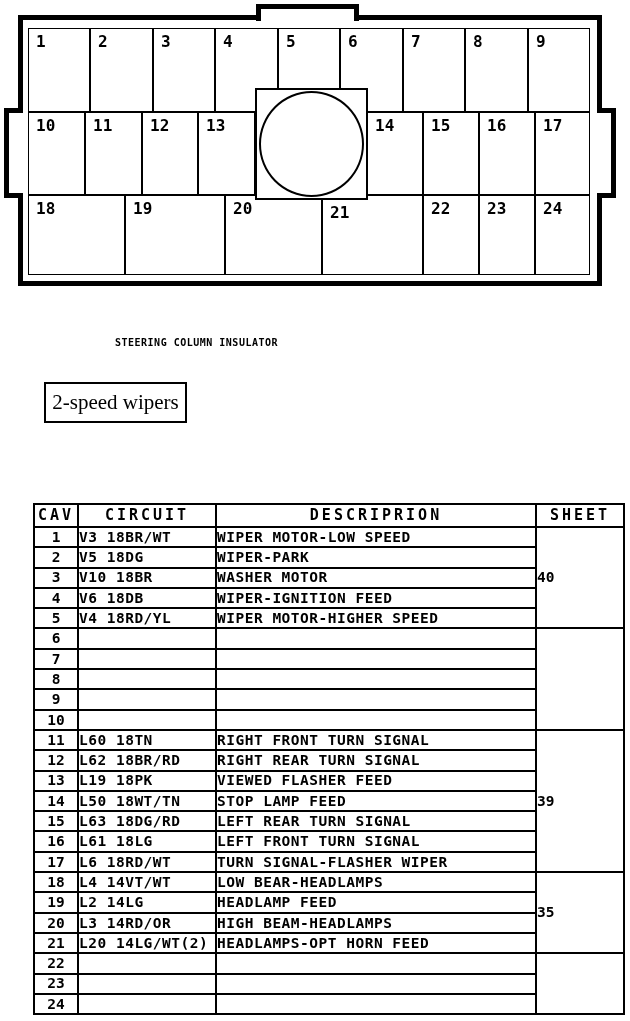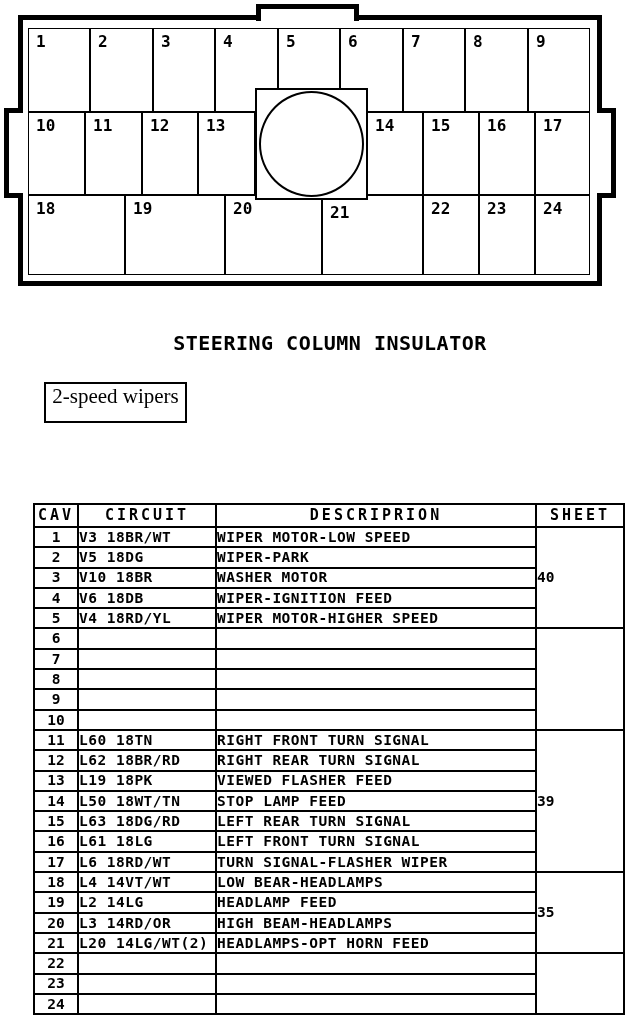--- a/index.html
+++ b/index.html
@@ -17,25 +17,25 @@
          border:5px solid #000;border-right:none;background:#fff;box-sizing:border-box;z-index:2;}
   .tab-right{position:absolute;left:597px;top:108px;width:19px;height:90px;
          border:5px solid #000;border-left:none;background:#fff;box-sizing:border-box;z-index:2;}
   .pin{position:absolute;border:1px solid #000;box-sizing:border-box;z-index:3;}
   .pin-num{display:block;padding:5px 0 0 7px;font-size:16px;font-weight:700;line-height:1;}
   .keysq{position:absolute;left:255px;top:88px;width:113px;height:112px;background:#fff;
          border:2px solid #000;box-sizing:border-box;z-index:4;}
   .keycirc{position:absolute;left:2px;top:1px;right:2px;bottom:1px;
          border:2px solid #000;border-radius:50%;}
   
-  .caption{position:absolute;left:115px;top:334px;width:430px;text-align:center;
-         font-size:20px;font-weight:700;letter-spacing:0.5px;line-height:18px;}
+  .caption{position:absolute;left:115px;top:334px;width:430px;text-align:left;
+         font-size:10px;font-weight:700;letter-spacing:0.5px;line-height:18px;}
   
   .labelbox{position:absolute;left:44px;top:382px;width:143px;height:41px;
-         border:2px solid #000;box-sizing:border-box;display:flex;align-items:flex-start;justify-content:center;
+         border:2px solid #000;box-sizing:border-box;display:flex;align-items:center;justify-content:center;
          font-family:"Liberation Serif", serif;font-size:21px;}
   
   table.cavtab{position:absolute;left:33px;top:503px;border-collapse:collapse;table-layout:fixed;}
   table.cavtab th,table.cavtab td{border:2px solid #000;padding:0;line-height:1;overflow:hidden;white-space:nowrap;}
   table.cavtab th{height:21px;font-size:15px;font-weight:700;letter-spacing:3px;text-align:center;margin-top:12px;}
   table.cavtab td{height:18.3px;font-size:14.5px;font-weight:700;}
   td.c-cav{text-align:center;}
   td.c-cir{padding-left:7px;letter-spacing:0.5px;}
   td.c-desc{padding-left:9px;letter-spacing:0.5px;}
   td.c-sheet{text-align:left;font-size:15px;}

